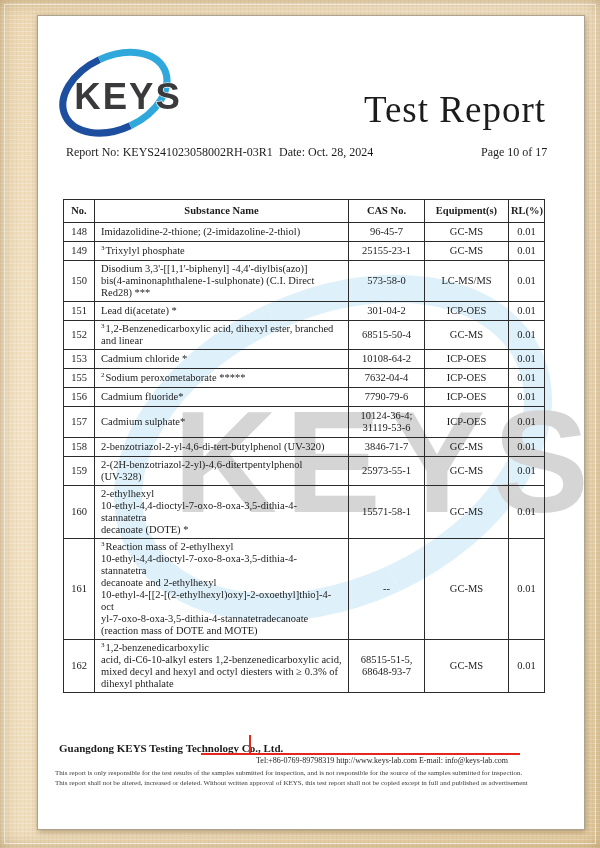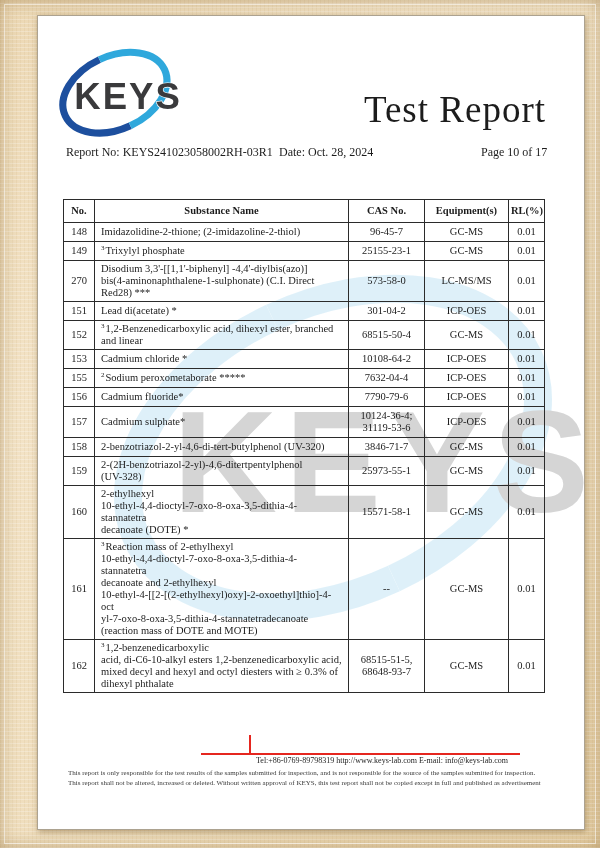--- a/index.html
+++ b/index.html
@@ -48,21 +48,21 @@
   td.c-sub{text-align:left; padding:2px 6px; white-space:pre-line;}
   td.c-cas{white-space:pre-line;}
   sup{font-size:7px; line-height:0; margin-right:1px;}
   
   .footer{position:absolute; left:0; top:0; width:100%; height:100%; pointer-events:none;}
   .company{position:absolute; left:21px; top:726px; font-size:11px; font-weight:bold; white-space:nowrap;}
   .addr{position:absolute; left:218px; top:718px; font-size:8px; line-height:9px; white-space:pre-line; width:310px;}
   .tel{position:absolute; left:218px; top:740px; font-size:8px; white-space:nowrap;}
   .vline{position:absolute; left:211px; top:719px; width:2px; height:18px; background:var(--accent-red);}
   .hline{position:absolute; left:163px; top:737px; width:319px; height:2px; background:var(--accent-red);}
-  .disc{position:absolute; left:30px; top:752px; width:512px; font-size:7px; line-height:10px; color:#3a3a3a;}
+  .disc{position:absolute; left:17px; top:752px; width:512px; font-size:7px; line-height:10px; color:#3a3a3a;}
   .disc div{white-space:nowrap; overflow:hidden;}
 </style>
 </head>
 <body>
 
 <div class="scene">
   <div class="page">
 
     <svg class="watermark" viewBox="0 0 140 100" preserveAspectRatio="xMinYMin meet">
       <g transform="rotate(-25 62 50)">
@@ -114,21 +114,21 @@
               <td class="c-rl">0.01</td>
             </tr>
             <tr>
               <td class="c-no">149</td>
               <td class="c-sub"><sup>3</sup><span>Trixylyl phosphate</span></td>
               <td class="c-cas">25155-23-1</td>
               <td class="c-eq">GC-MS</td>
               <td class="c-rl">0.01</td>
             </tr>
             <tr>
-              <td class="c-no">270</td>
+              <td class="c-no">150</td>
               <td class="c-sub"><span>Disodium 3,3'-[[1,1'-biphenyl] -4,4'-diylbis(azo)]
 bis(4-aminonaphthalene-1-sulphonate) (C.I. Direct
 Red28) ***</span></td>
               <td class="c-cas">573-58-0</td>
               <td class="c-eq">LC-MS/MS</td>
               <td class="c-rl">0.01</td>
             </tr>
             <tr>
               <td class="c-no">151</td>
               <td class="c-sub"><span>Lead di(acetate) *</span></td>
@@ -218,20 +218,21 @@
               <td class="c-cas">68515-51-5,
 68648-93-7</td>
               <td class="c-eq">GC-MS</td>
               <td class="c-rl">0.01</td>
             </tr>
           </tbody>
       </table>
     </div>
 
     <div class="footer">
+      <div class="company">Guangdong KEYS Testing Technology Co., Ltd.</div>
       <div class="vline"></div>
       <div class="hline"></div>
       <div class="tel">Tel:+86-0769-89798319    http://www.keys-lab.com    E-mail: info@keys-lab.com</div>
       <div class="disc">
         <div>This report is only responsible for the test results of the samples submitted for inspection, and is not responsible for the source of the samples submitted for inspection.</div>
         <div>This report shall not be altered, increased or deleted. Without written approval of KEYS, this test report shall not be copied except in full and published as advertisement</div>
       </div>
     </div>
 
   </div>

